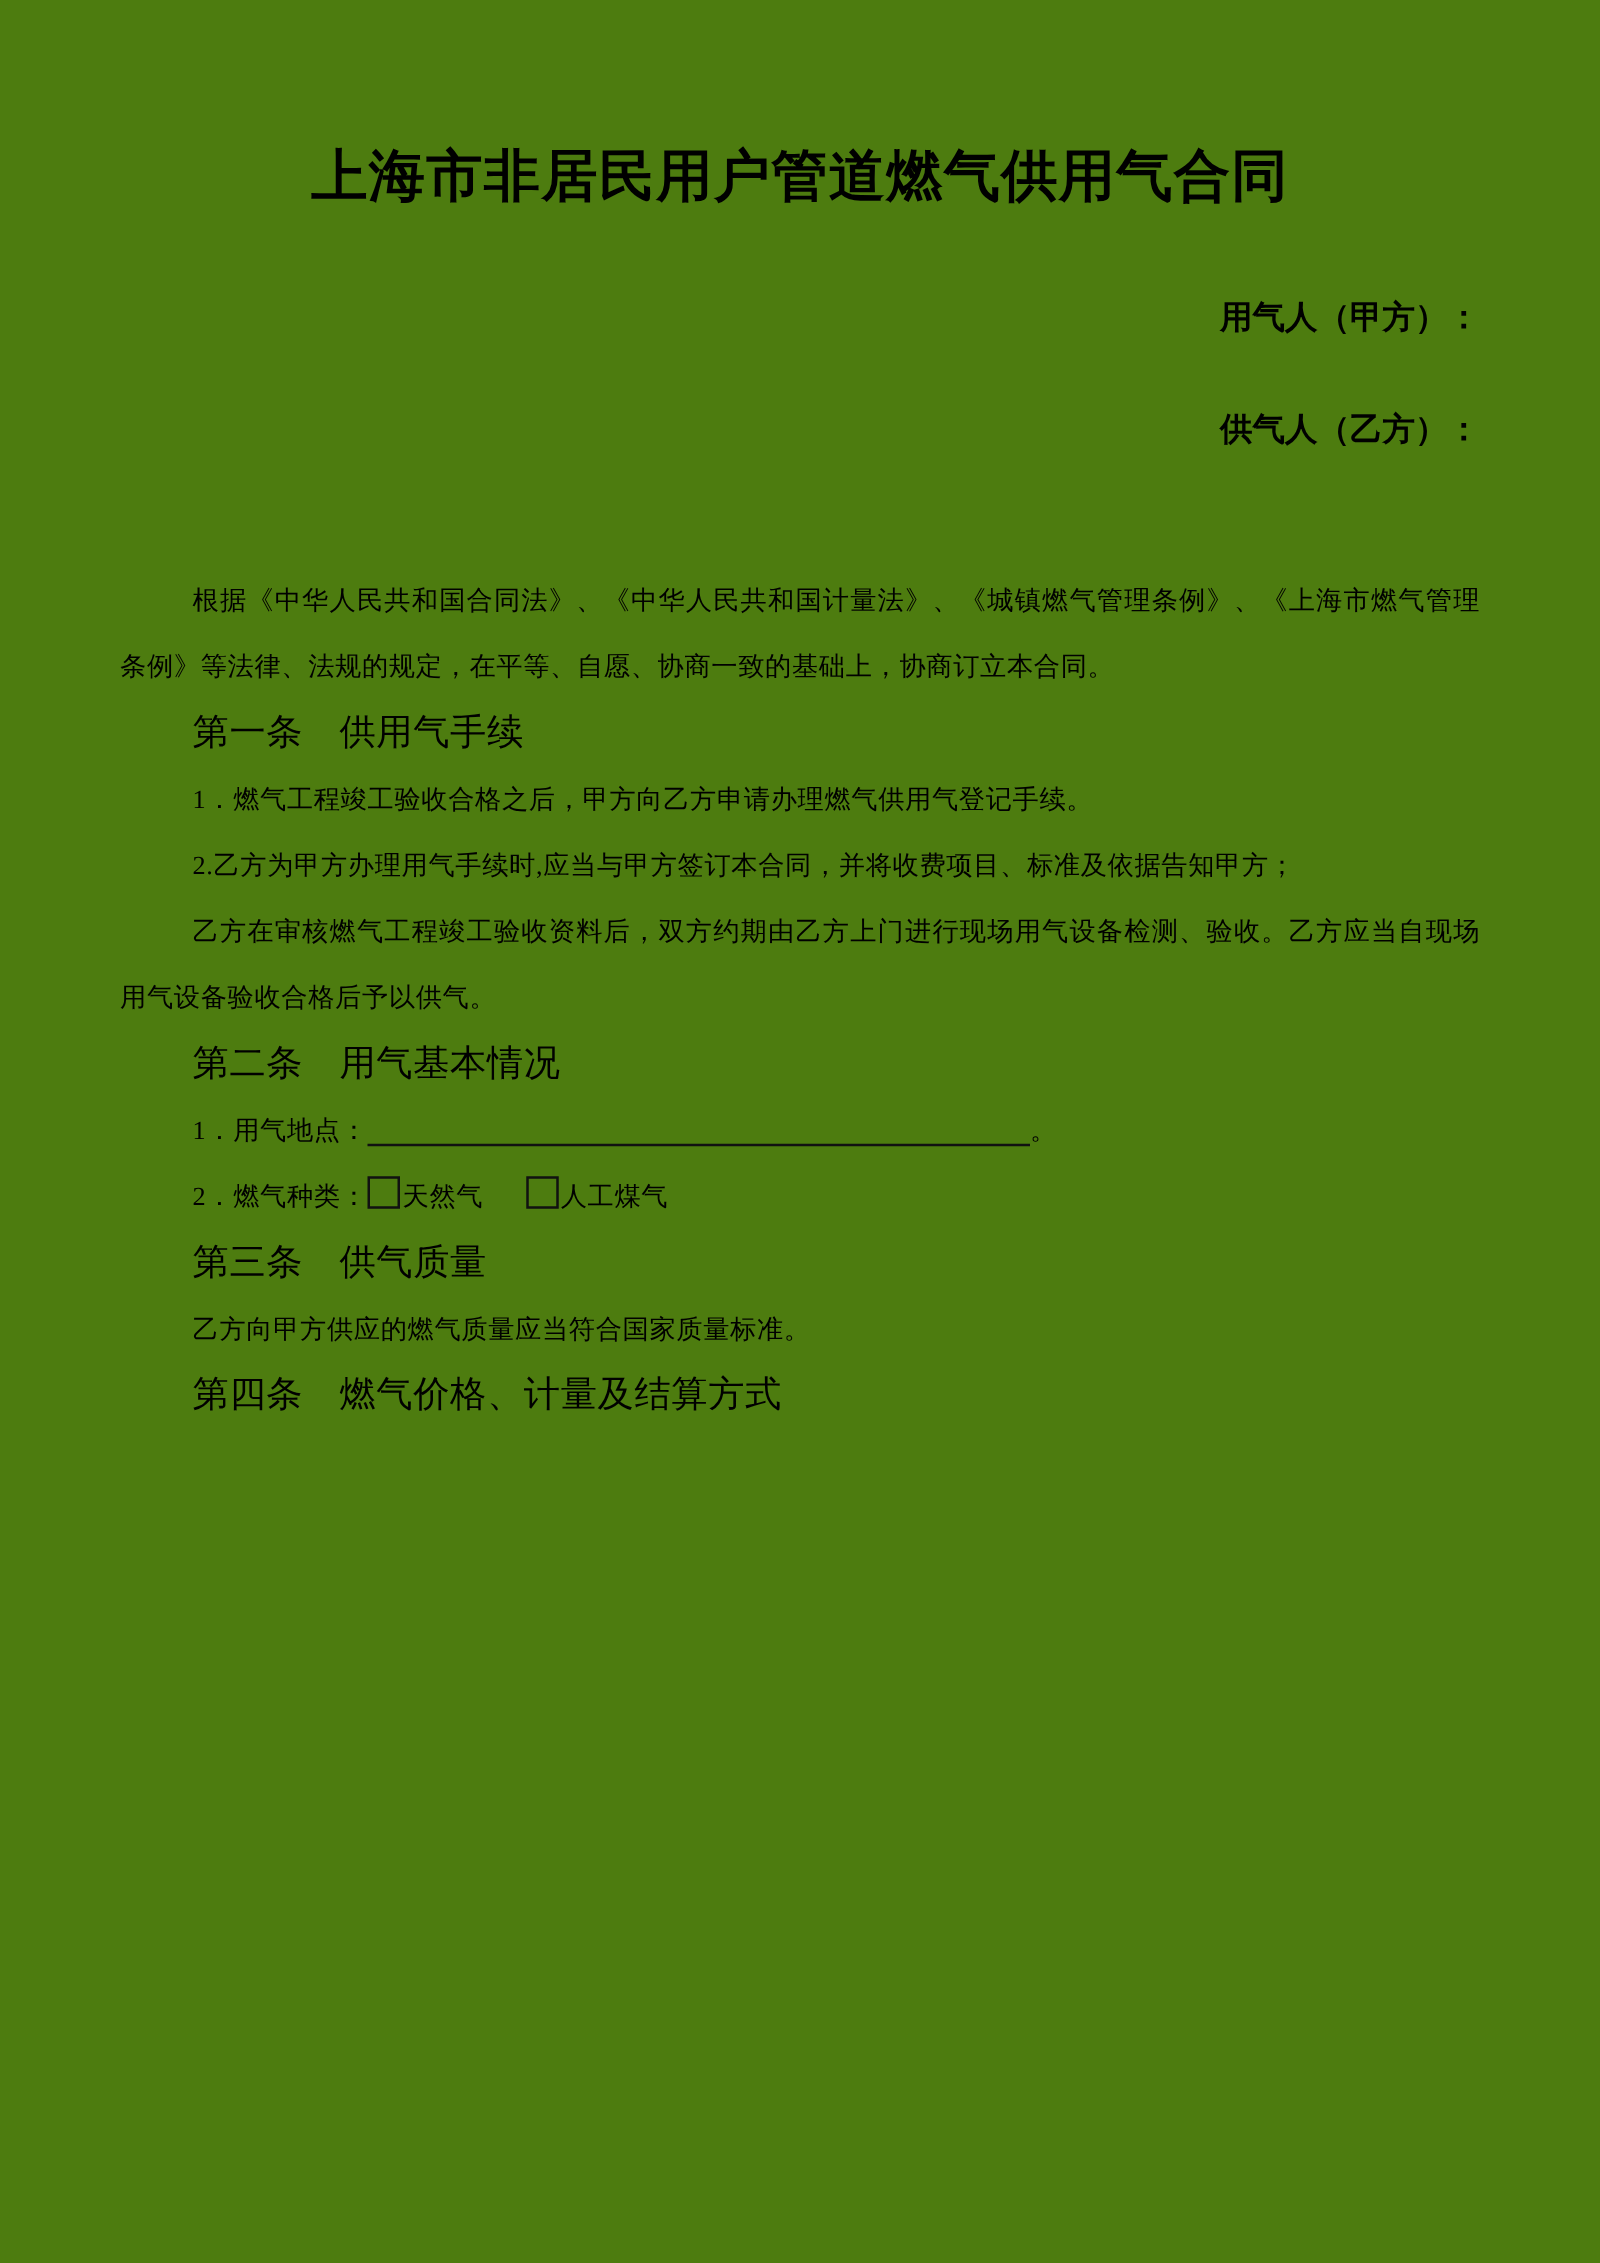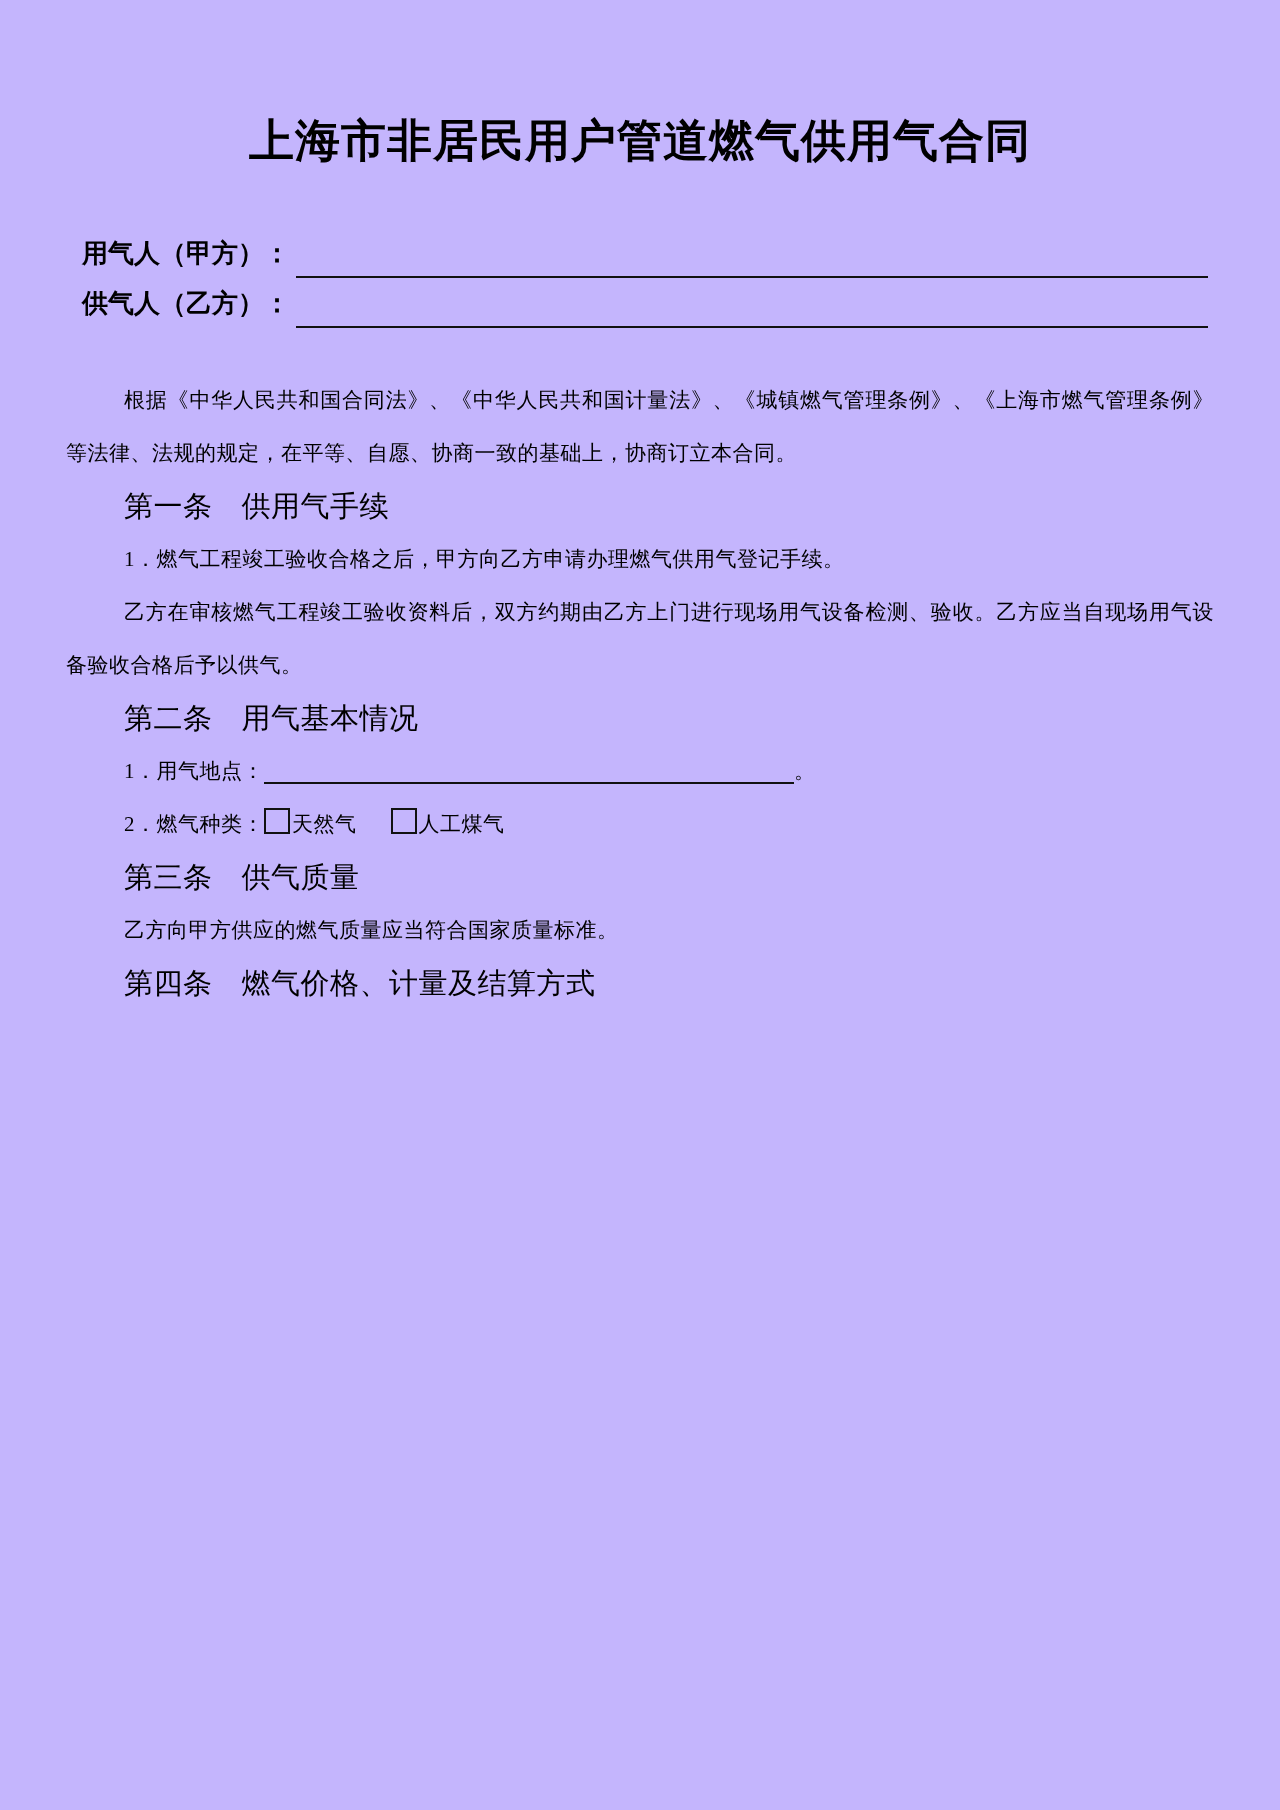--- a/index.html
+++ b/index.html
@@ -12,23 +12,23 @@
     height: 1810px;
     font-family: "Liberation Serif", "DejaVu Serif", serif;
     color: #000000;
     -webkit-font-smoothing: antialiased;
   }
 
   .page {
     position: relative;
     width: 1280px;
     height: 1810px;
-    background: #c4b5fd;
+    background: #4d7c0f;
     box-sizing: border-box;
-    padding: 0 66px;
+    padding: 0 96px;
     overflow: hidden;
   }
 
   
   .title-block {
     padding-top: 112px;
     text-align: center;
   }
   .doc-title {
     font-family: "Liberation Sans", "DejaVu Sans", sans-serif;
@@ -53,20 +53,21 @@
     margin-top: 58px;
   }
   .party-row {
     display: flex;
     align-items: flex-end;
     font-family: "Liberation Sans", "DejaVu Sans", sans-serif;
     font-weight: 700;
     font-size: 26px;
     line-height: 50px;
     padding-left: 16px;
+    flex-direction: column;
   }
   .party-label {
     white-space: nowrap;
     flex: 0 0 auto;
   }
   .party-blank {
     flex: 1 1 auto;
     border-bottom: 2px solid #111111;
     height: 38px;
     margin-left: 6px;
@@ -143,20 +144,21 @@
 
   </div>
 
   <div class="body-text">
 
     <p class="para indent">根据《中华人民共和国合同法》、《中华人民共和国计量法》、《城镇燃气管理条例》、《上海市燃气管理条例》等法律、法规的规定，在平等、自愿、协商一致的基础上，协商订立本合同。</p>
 
     <h2 class="article"><span>第一条</span><span class="article-gap"></span><span>供用气手续</span></h2>
 
     <p class="para indent">1．燃气工程竣工验收合格之后，甲方向乙方申请办理燃气供用气登记手续。</p>
+    <p class="para indent">2.乙方为甲方办理用气手续时,应当与甲方签订本合同，并将收费项目、标准及依据告知甲方；</p>
     <p class="para indent">乙方在审核燃气工程竣工验收资料后，双方约期由乙方上门进行现场用气设备检测、验收。乙方应当自现场用气设备验收合格后予以供气。</p>
 
     <h2 class="article"><span>第二条</span><span class="article-gap"></span><span>用气基本情况</span></h2>
 
     <p class="para indent"><span>1．用气地点：</span><span class="inline-blank blank-place"></span><span>。</span></p>
 
     <p class="para indent"><span>2．燃气种类：</span><span class="checkbox"></span><span>天然气</span><span class="opt-gap"></span><span class="checkbox"></span><span>人工煤气</span></p>
 
     <h2 class="article"><span>第三条</span><span class="article-gap"></span><span>供气质量</span></h2>
 

